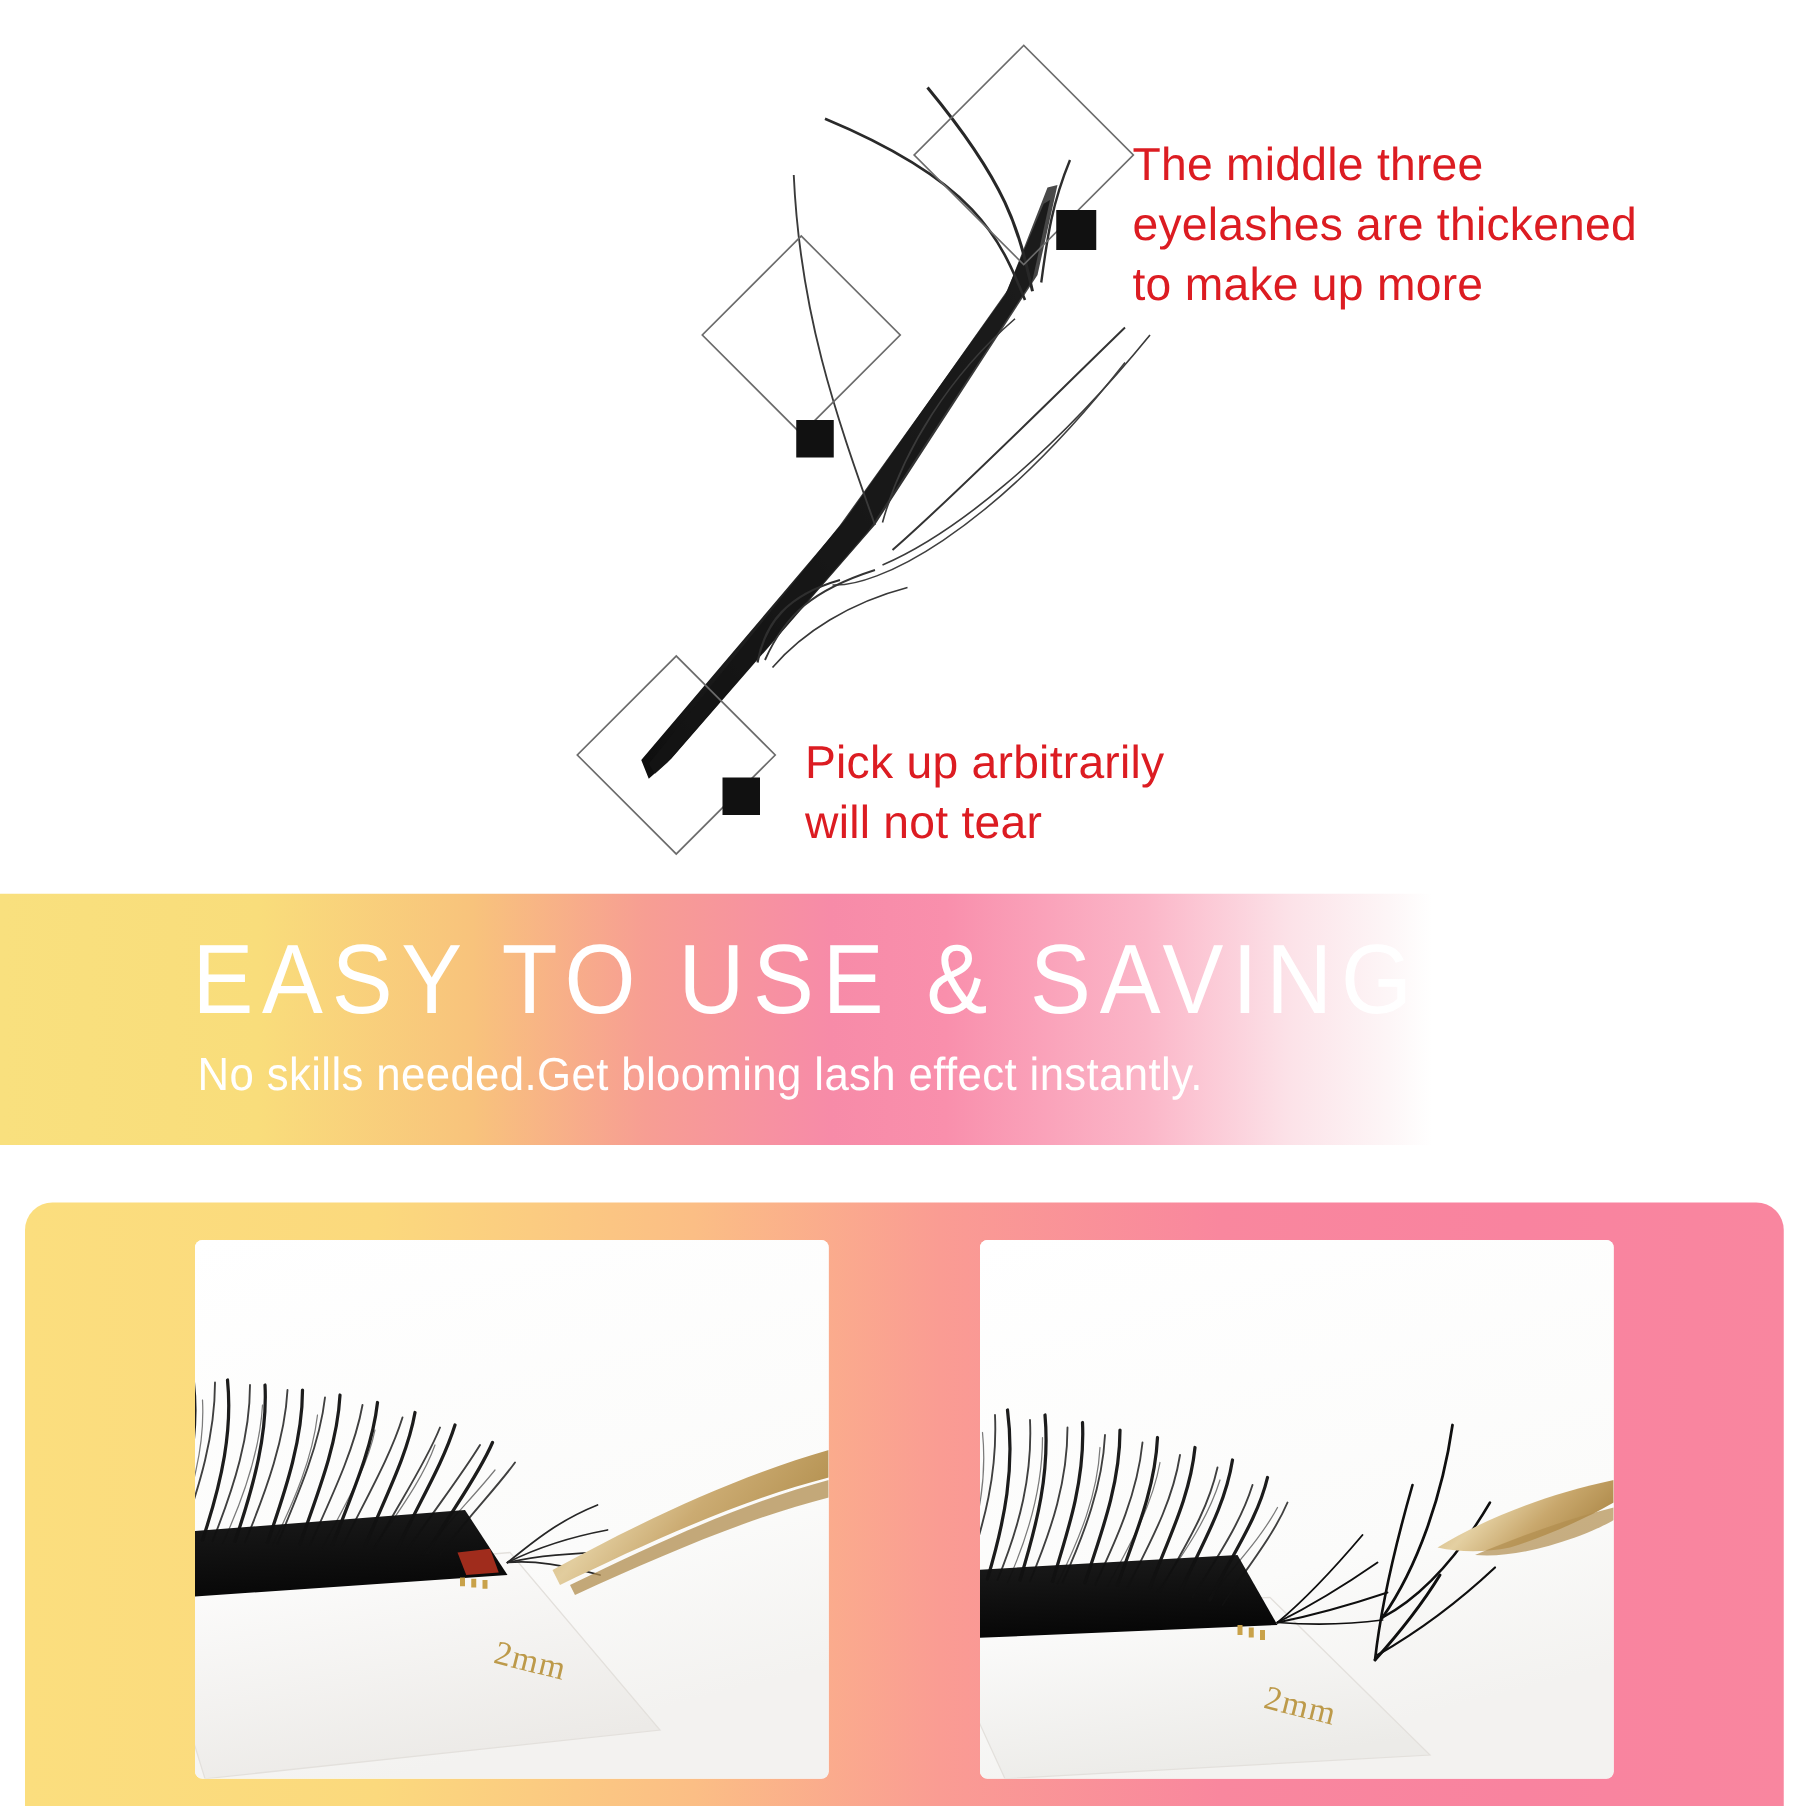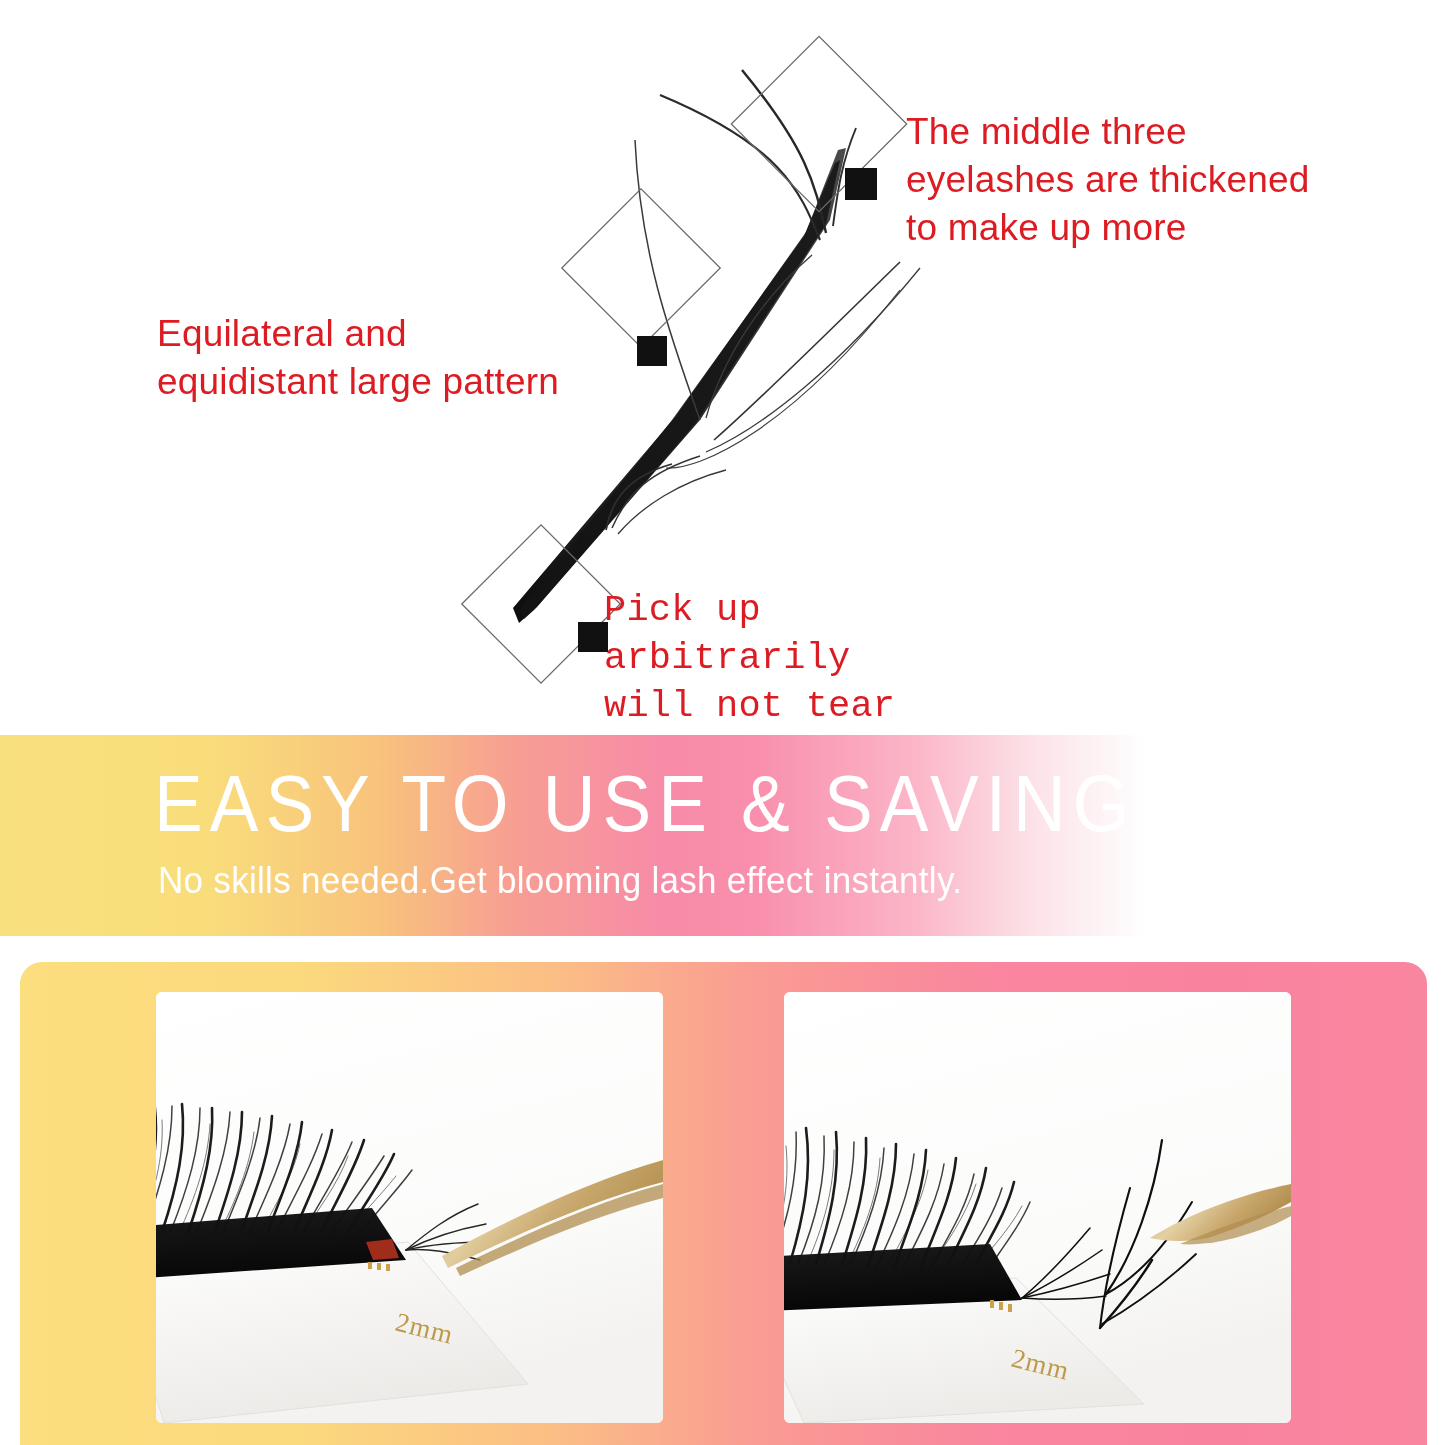--- a/index.html
+++ b/index.html
@@ -32,26 +32,26 @@
     position: absolute;
     color: #DC1C22;
     font-size: 37px;
     line-height: 1.30;
     font-weight: 400;
     letter-spacing: 0.2px;
     white-space: pre-line;
   }
   #callout-top    { left: 906px; top: 108px;  width: 440px; }
   #callout-left   { left: 157px; top: 310px;  width: 470px; }
-  #callout-bottom { left: 604px; top: 586px;  width: 400px; font-family: Liberation Mono, monospace; }
+  #callout-bottom { left: 644px; top: 586px;  width: 400px; }
 
   
   #section-banner {
     position: absolute;
-    left: 0; top: 735px;
+    left: 0; top: 715px;
     width: 1146px; height: 201px;
     background: linear-gradient(to right,
         #F9E07E 0%,
         #F9DD7B 18%,
         #F8C37C 33%,
         #F79E93 45%,
         #F78BA8 58%,
         #F98FAC 66%,
         #FBB6C8 80%,
         #FCE2E8 90%,
@@ -152,22 +152,20 @@
 
     <rect x="845" y="168" width="32" height="32" fill="#111111"></rect>
     <rect x="637" y="336" width="30" height="30" fill="#111111"></rect>
     <rect x="578" y="622" width="30" height="30" fill="#111111"></rect>
   </svg>
 
   <div class="callout" id="callout-top">The middle three
 eyelashes are thickened
 to make up more</div>
 
-  <div class="callout" id="callout-left">Equilateral and
-equidistant large pattern</div>
 
   <div class="callout" id="callout-bottom">Pick up arbitrarily
 will not tear</div>
 </div>
 
 <div id="section-banner">
   <div id="banner-title">EASY TO USE &amp; SAVING TIME</div>
   <div id="banner-subtitle">No skills needed.Get blooming lash effect instantly.</div>
 </div>
 

